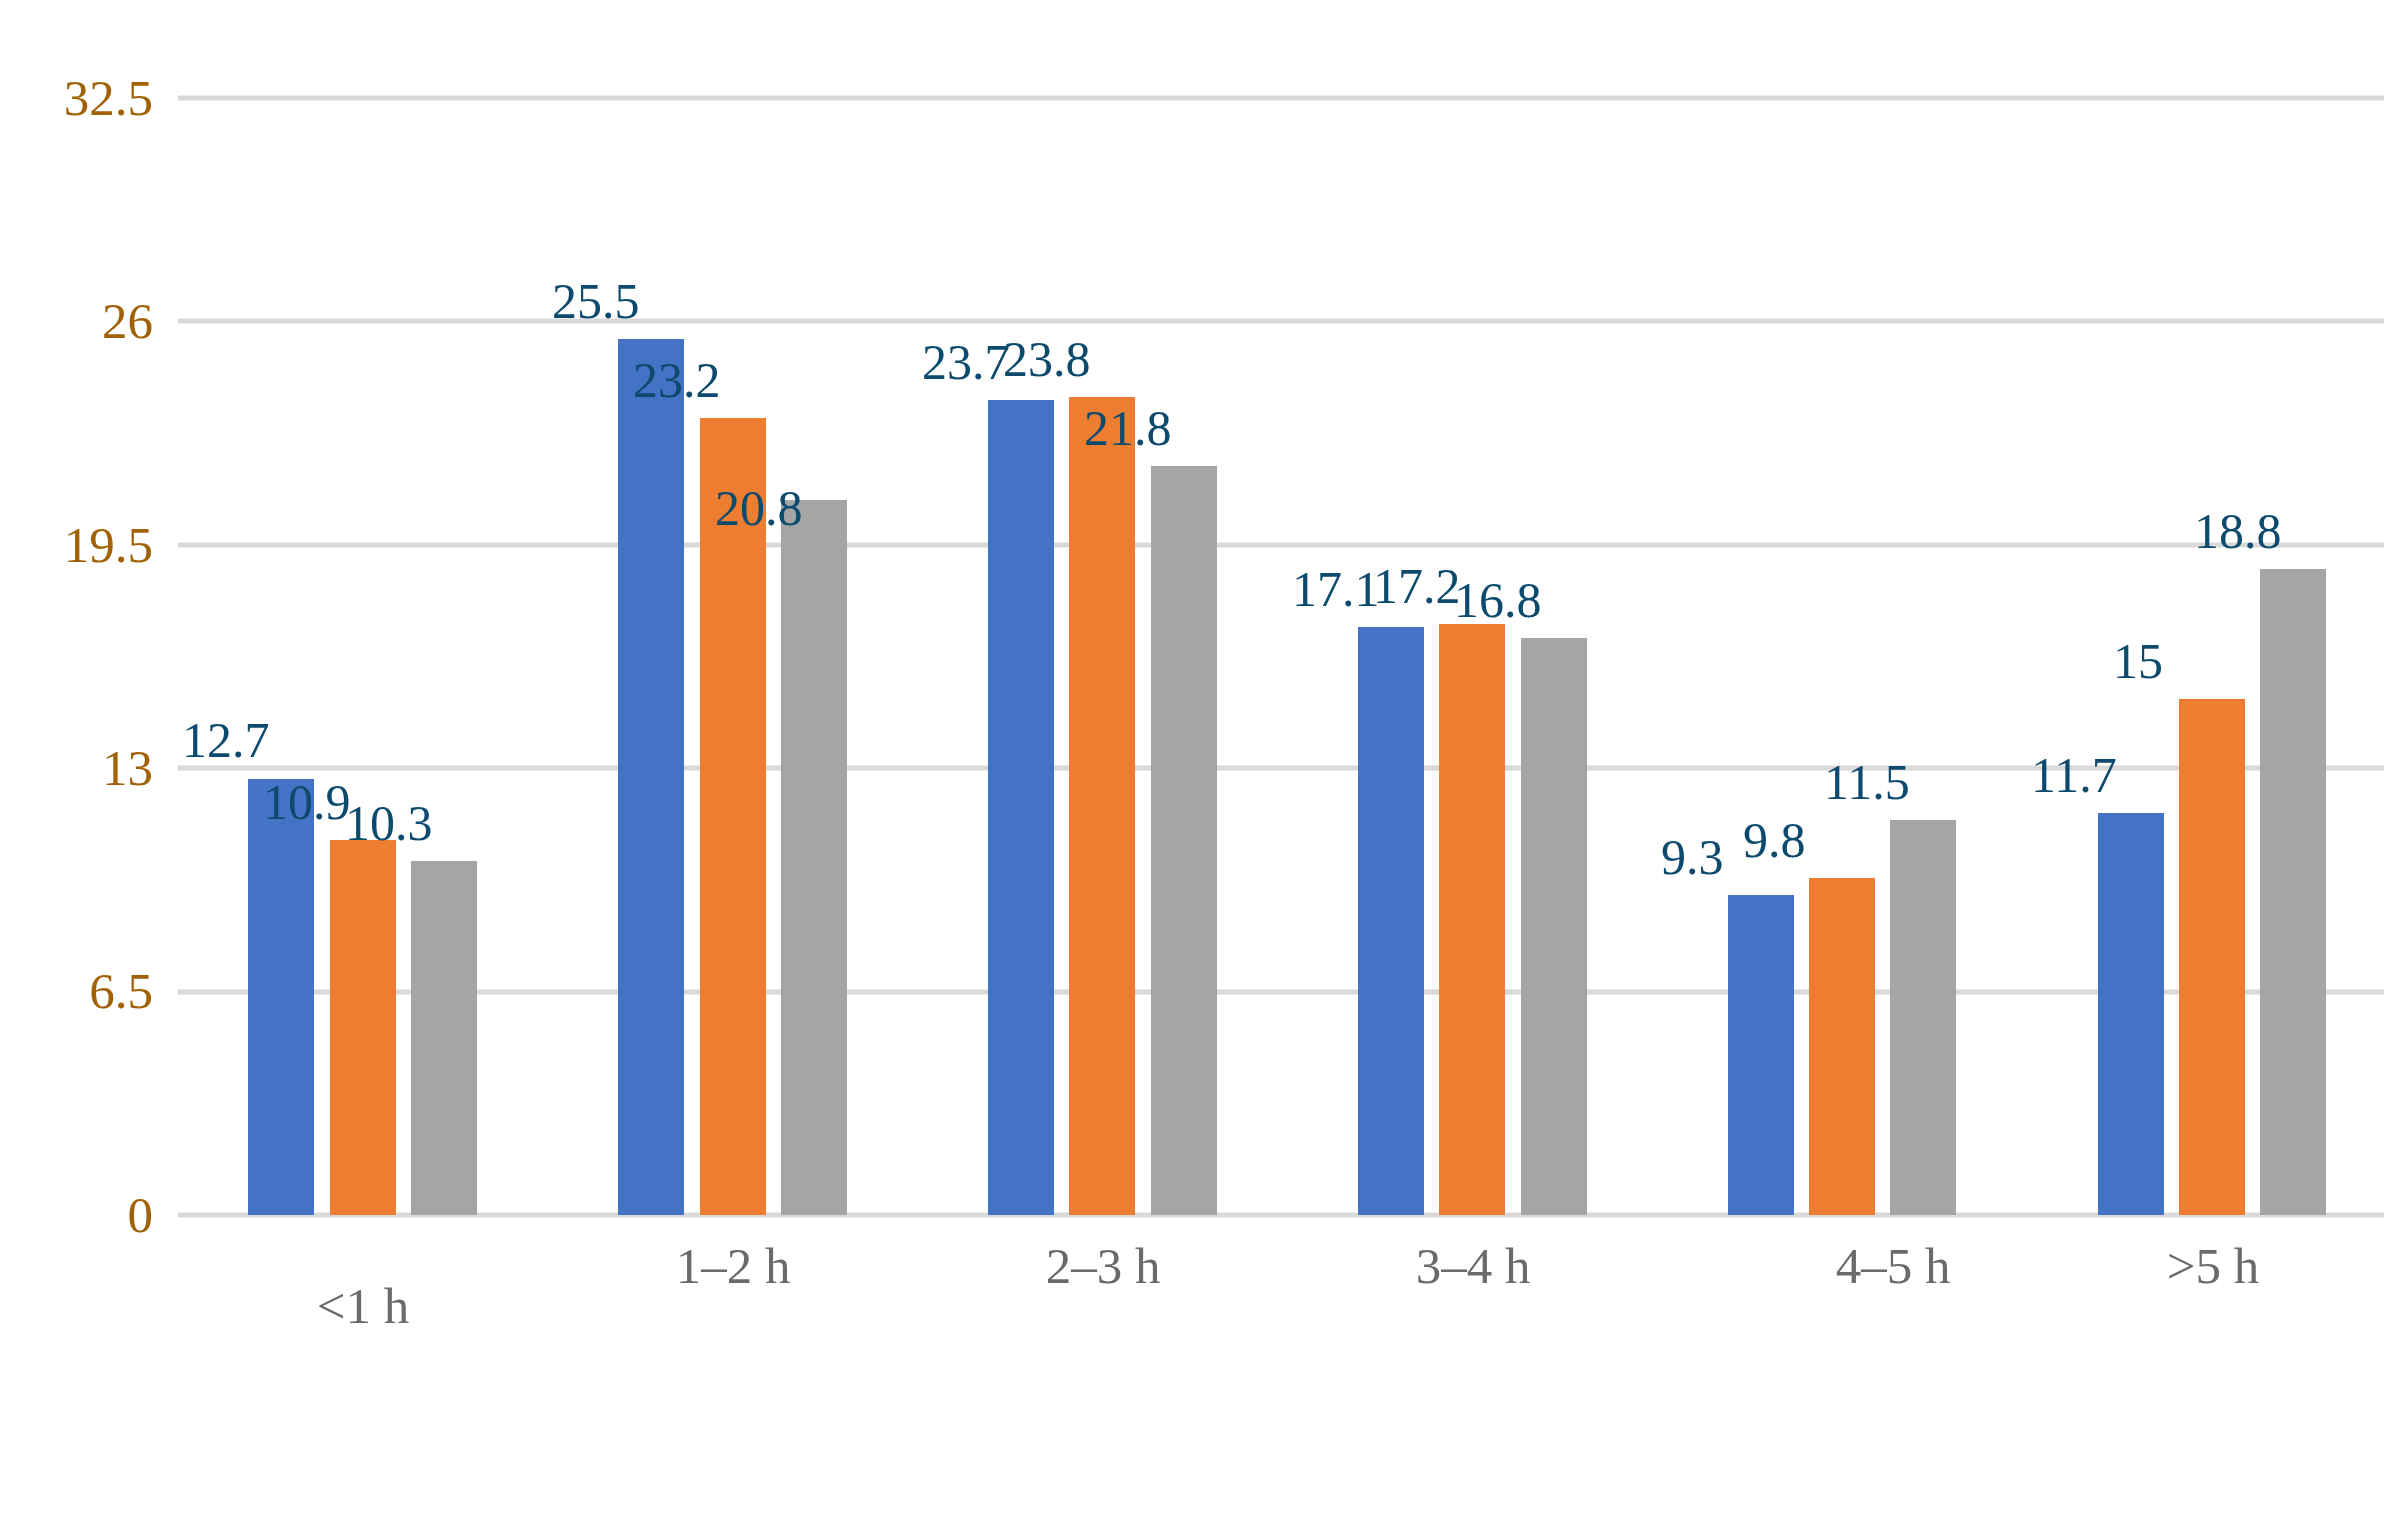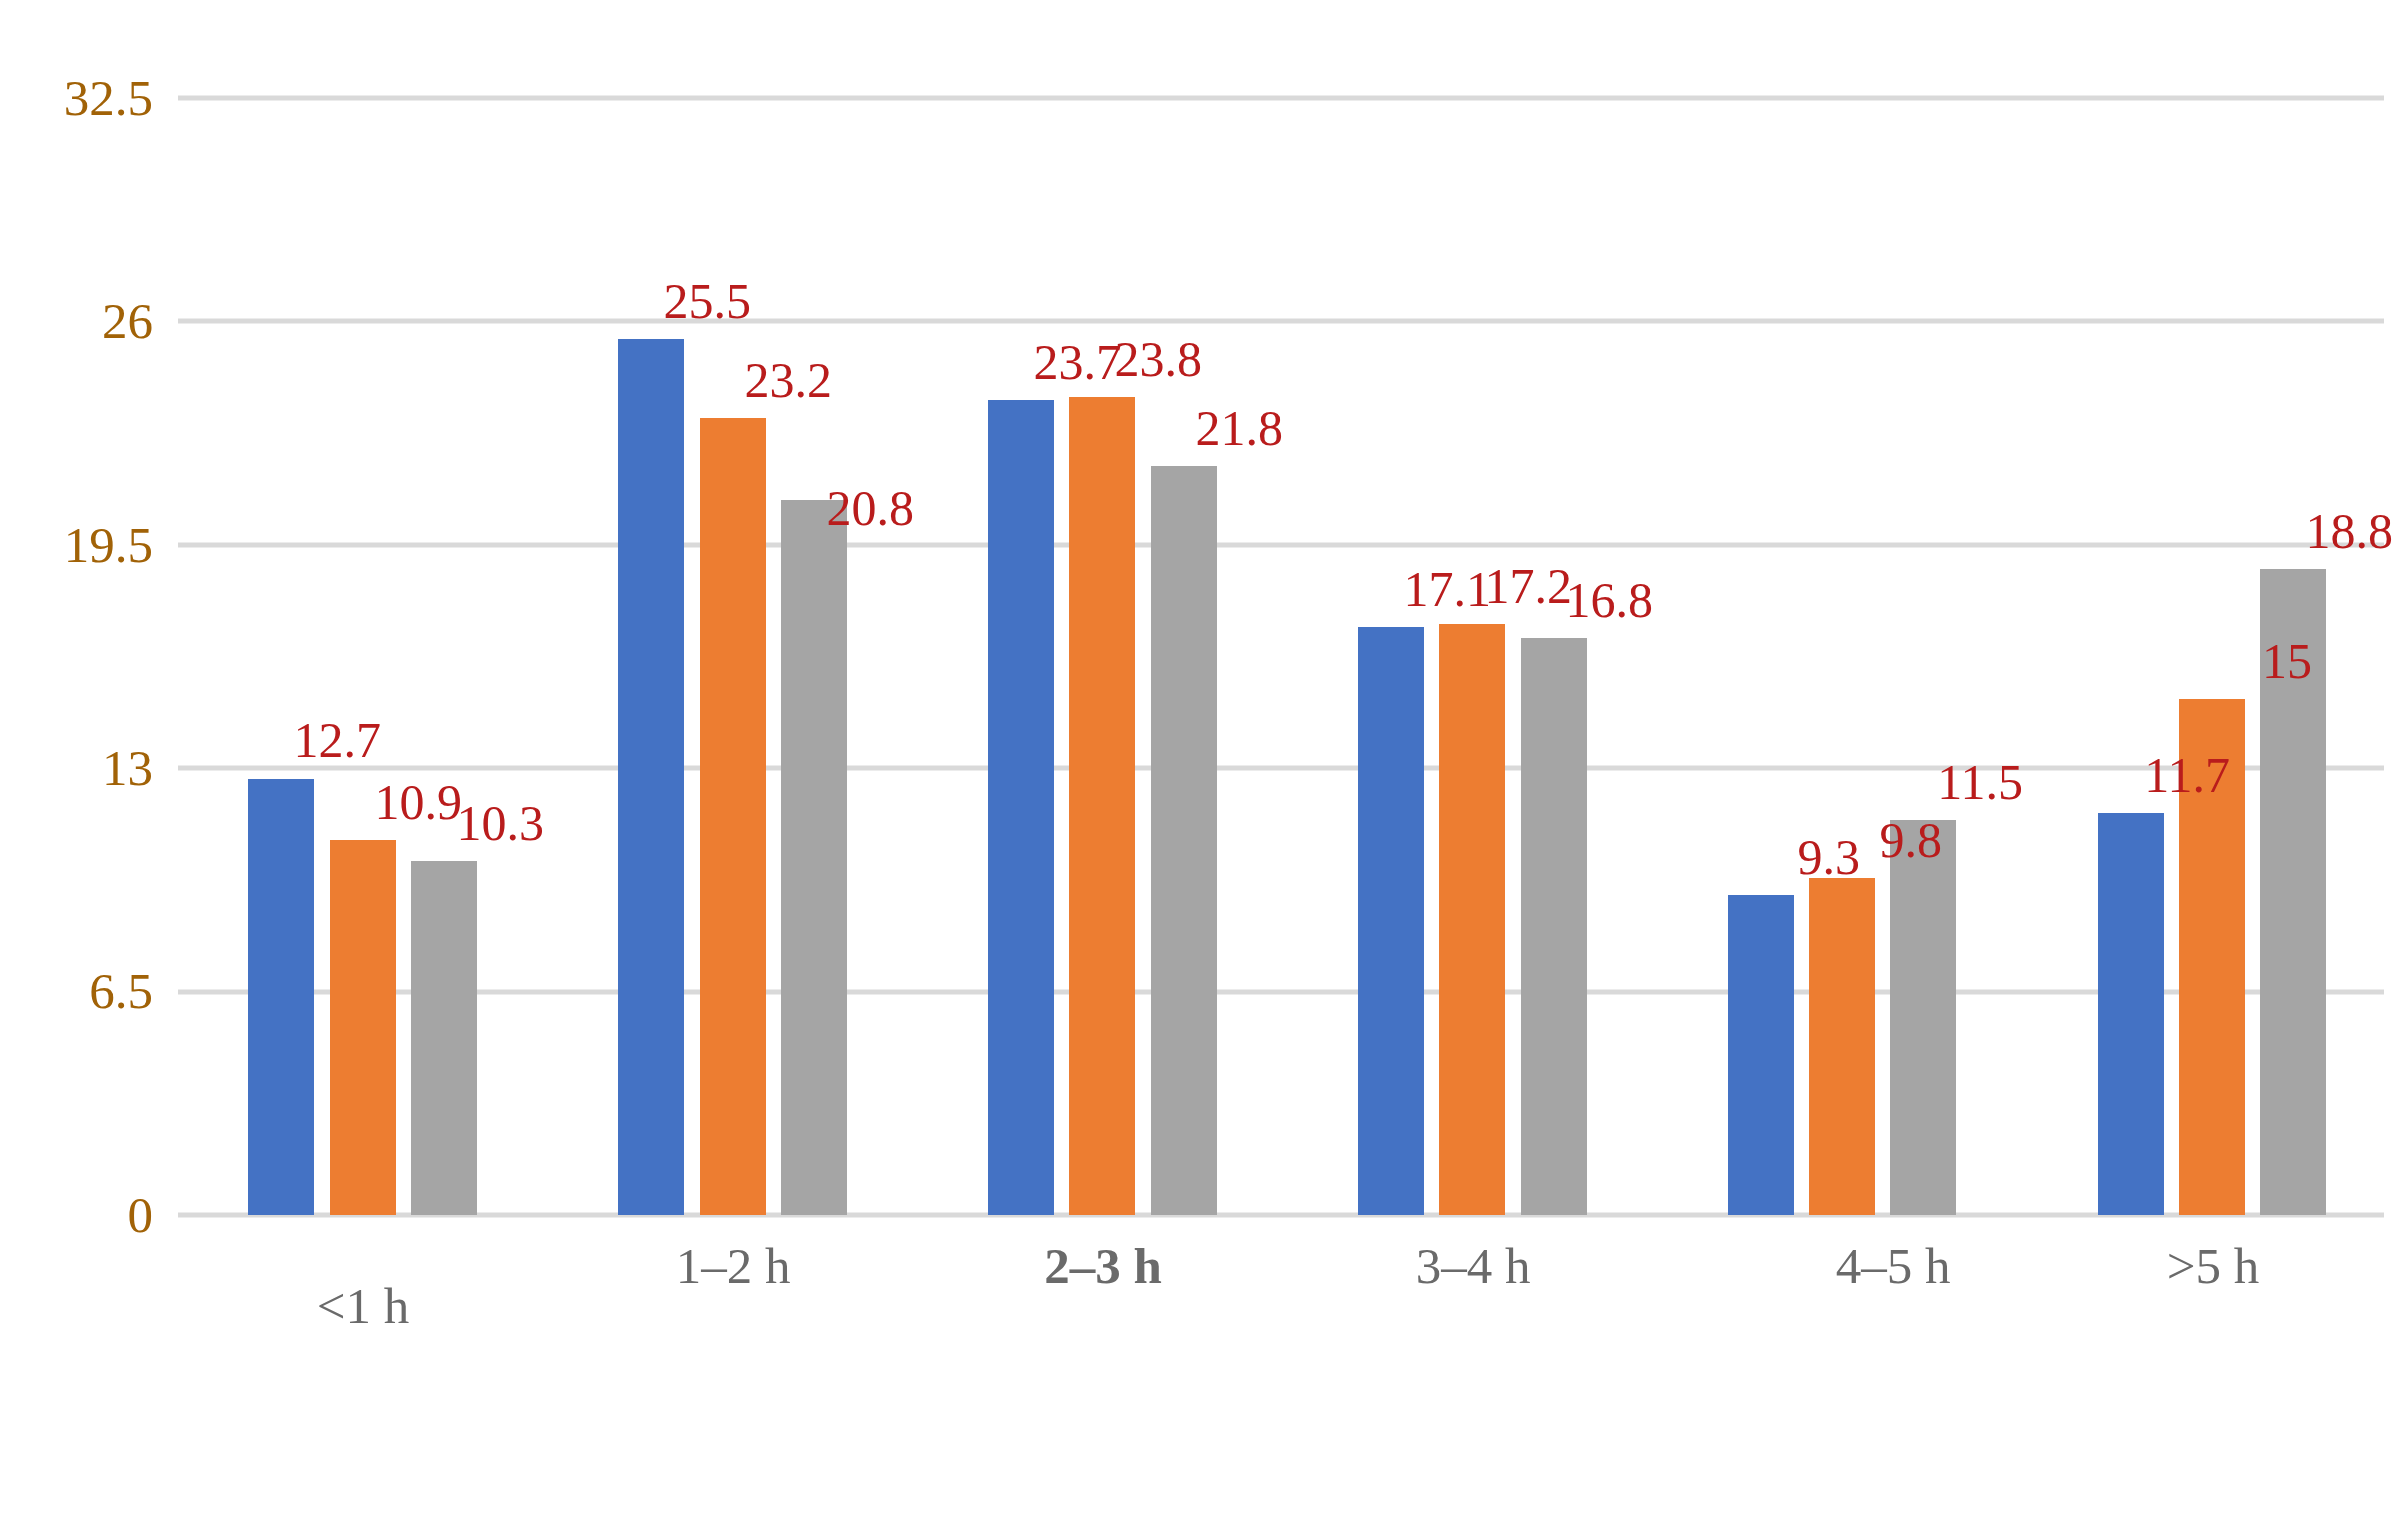--- a/index.html
+++ b/index.html
@@ -57,25 +57,25 @@
   .bar {
     position: absolute;
     bottom: 0;
   }
   .bar.s0 { background: #4472c4; }
   .bar.s1 { background: #ed7d31; }
   .bar.s2 { background: #a5a5a5; }
 
   .bar-label {
     position: absolute;
-    color: #b91c1c;
+    color: #0c4a6e;
     font-size: 50px;
     line-height: 1;
     white-space: nowrap;
-    text-align: right;
+    text-align: left;
   }
 
   
   .xcat {
     position: absolute;
     top: 1241px;
     color: #6a6a6a;
     font-size: 51px;
     line-height: 1;
     text-align: center;
@@ -174,21 +174,21 @@
         <div class="bar-label" style="left: 1646px; width: 199px; top: 659px;">11.5</div>
         <div class="bar-label" style="left: 1853px; width: 199px; top: 652px;">11.7</div>
         <div class="bar-label" style="left: 1935px; width: 199px; top: 538px;">15</div>
         <div class="bar-label" style="left: 2016px; width: 199px; top: 408px;">18.8</div>
       </div>
   </div>
 
   <div id="xcats">
       <div class="xcat" style="left: 197px; width: 332px; margin-top: 40px;">&lt;1 h</div>
       <div class="xcat" style="left: 567px; width: 332px;">1–2 h</div>
-      <div class="xcat" style="left: 937px; width: 332px; font-weight: bold;">2–3 h</div>
+      <div class="xcat" style="left: 937px; width: 332px;">2–3 h</div>
       <div class="xcat" style="left: 1307px; width: 332px;">3–4 h</div>
       <div class="xcat" style="left: 1727px; width: 332px;">4–5 h</div>
       <div class="xcat" style="left: 2047px; width: 332px;">&gt;5 h</div>
     </div>
 
 
 </div>
 
 
 </body></html>

